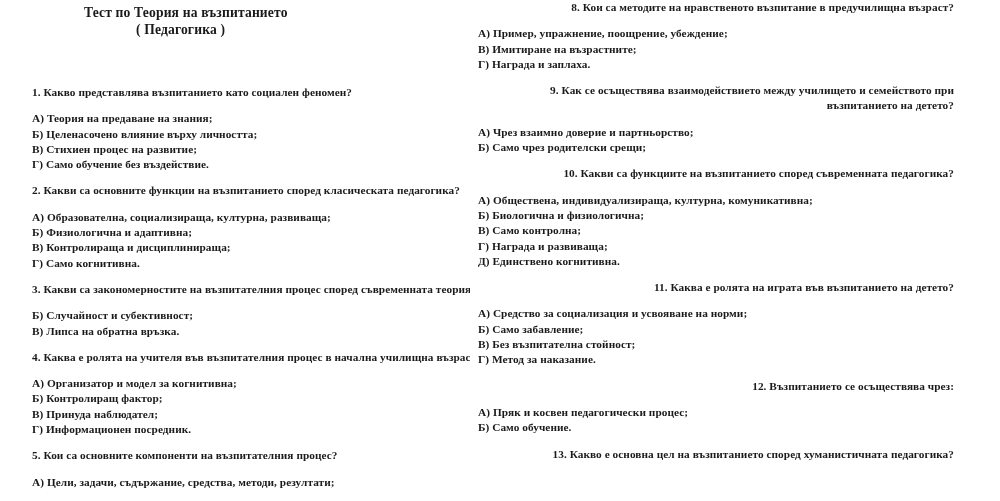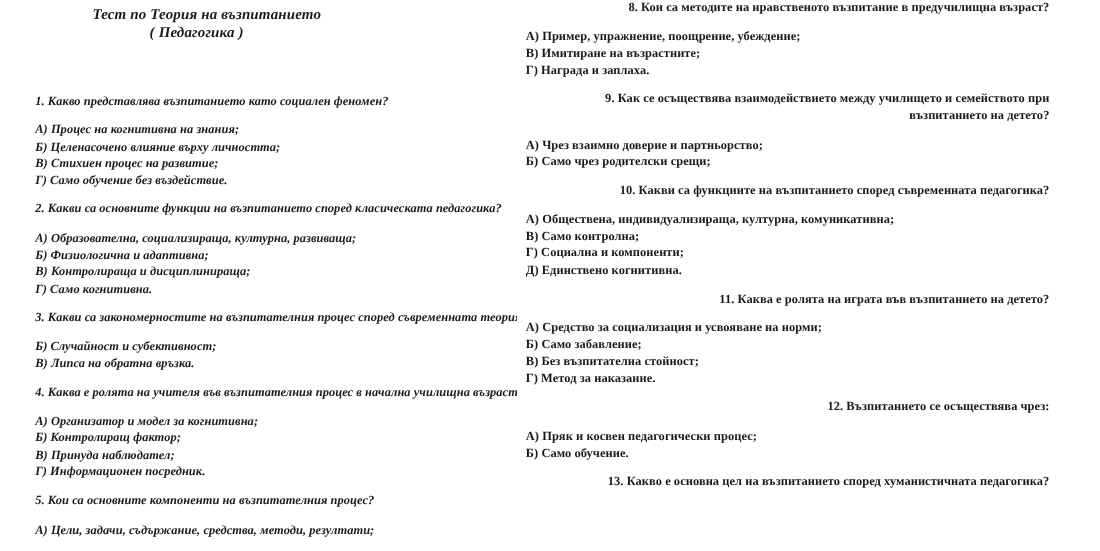--- a/index.html
+++ b/index.html
@@ -52,21 +52,20 @@
   }
 
   .col {
     box-sizing: border-box;
     height: 501px;
     overflow: hidden;
   }
   .col-left {
     width: 470px;
     padding: 0 10px 0 32px;
-    font-style: italic;
   }
   .col-right {
     width: 530px;
     padding: 0 46px 0 8px;
   }
 
   
   .title-block {
     padding-top: 4px;
     margin-bottom: 0;
@@ -143,21 +142,21 @@
       <div class="title-block">
         <div class="title-line-1">Тест по Теория на възпитанието</div>
         <div class="title-line-2">( Педагогика )</div>
       </div>
 
       <div class="title-gap"></div>
 
       <div id="left-questions">
           <div class="qblock">
             <p class="q-text">1. Какво представлява възпитанието като социален феномен?</p>
-            <p class="opt">А) Процес на когнитивна на знания;</p>
+            <p class="opt">А) Теория на предаване на знания;</p>
             <p class="opt">Б) Целенасочено влияние върху личността;</p>
             <p class="opt">В) Стихиен процес на развитие;</p>
             <p class="opt">Г) Само обучение без въздействие.</p>
           </div>
           <div class="qblock">
             <p class="q-text">2. Какви са основните функции на възпитанието според класическата педагогика?</p>
             <p class="opt">А) Образователна, социализираща, културна, развиваща;</p>
             <p class="opt">Б) Физиологична и адаптивна;</p>
             <p class="opt">В) Контролираща и дисциплинираща;</p>
             <p class="opt">Г) Само когнитивна.</p>
@@ -192,22 +191,23 @@
             <p class="opt">Г) Награда и заплаха.</p>
           </div>
           <div class="qblock">
             <p class="q-text">9. Как се осъществява взаимодействието между училището и семейството при възпитанието на детето?</p>
             <p class="opt">А) Чрез взаимно доверие и партньорство;</p>
             <p class="opt">Б) Само чрез родителски срещи;</p>
           </div>
           <div class="qblock">
             <p class="q-text">10. Какви са функциите на възпитанието според съвременната педагогика?</p>
             <p class="opt">А) Обществена, индивидуализираща, културна, комуникативна;</p>
+            <p class="opt">Б) Биологична и физиологична;</p>
             <p class="opt">В) Само контролна;</p>
-            <p class="opt">Г) Социална и компоненти;</p>
+            <p class="opt">Г) Награда и развиваща;</p>
             <p class="opt">Д) Единствено когнитивна.</p>
           </div>
           <div class="qblock">
             <p class="q-text">11. Каква е ролята на играта във възпитанието на детето?</p>
             <p class="opt">А) Средство за социализация и усвояване на норми;</p>
             <p class="opt">Б) Само забавление;</p>
             <p class="opt">В) Без възпитателна стойност;</p>
             <p class="opt">Г) Метод за наказание.</p>
           </div>
           <div class="qblock">

